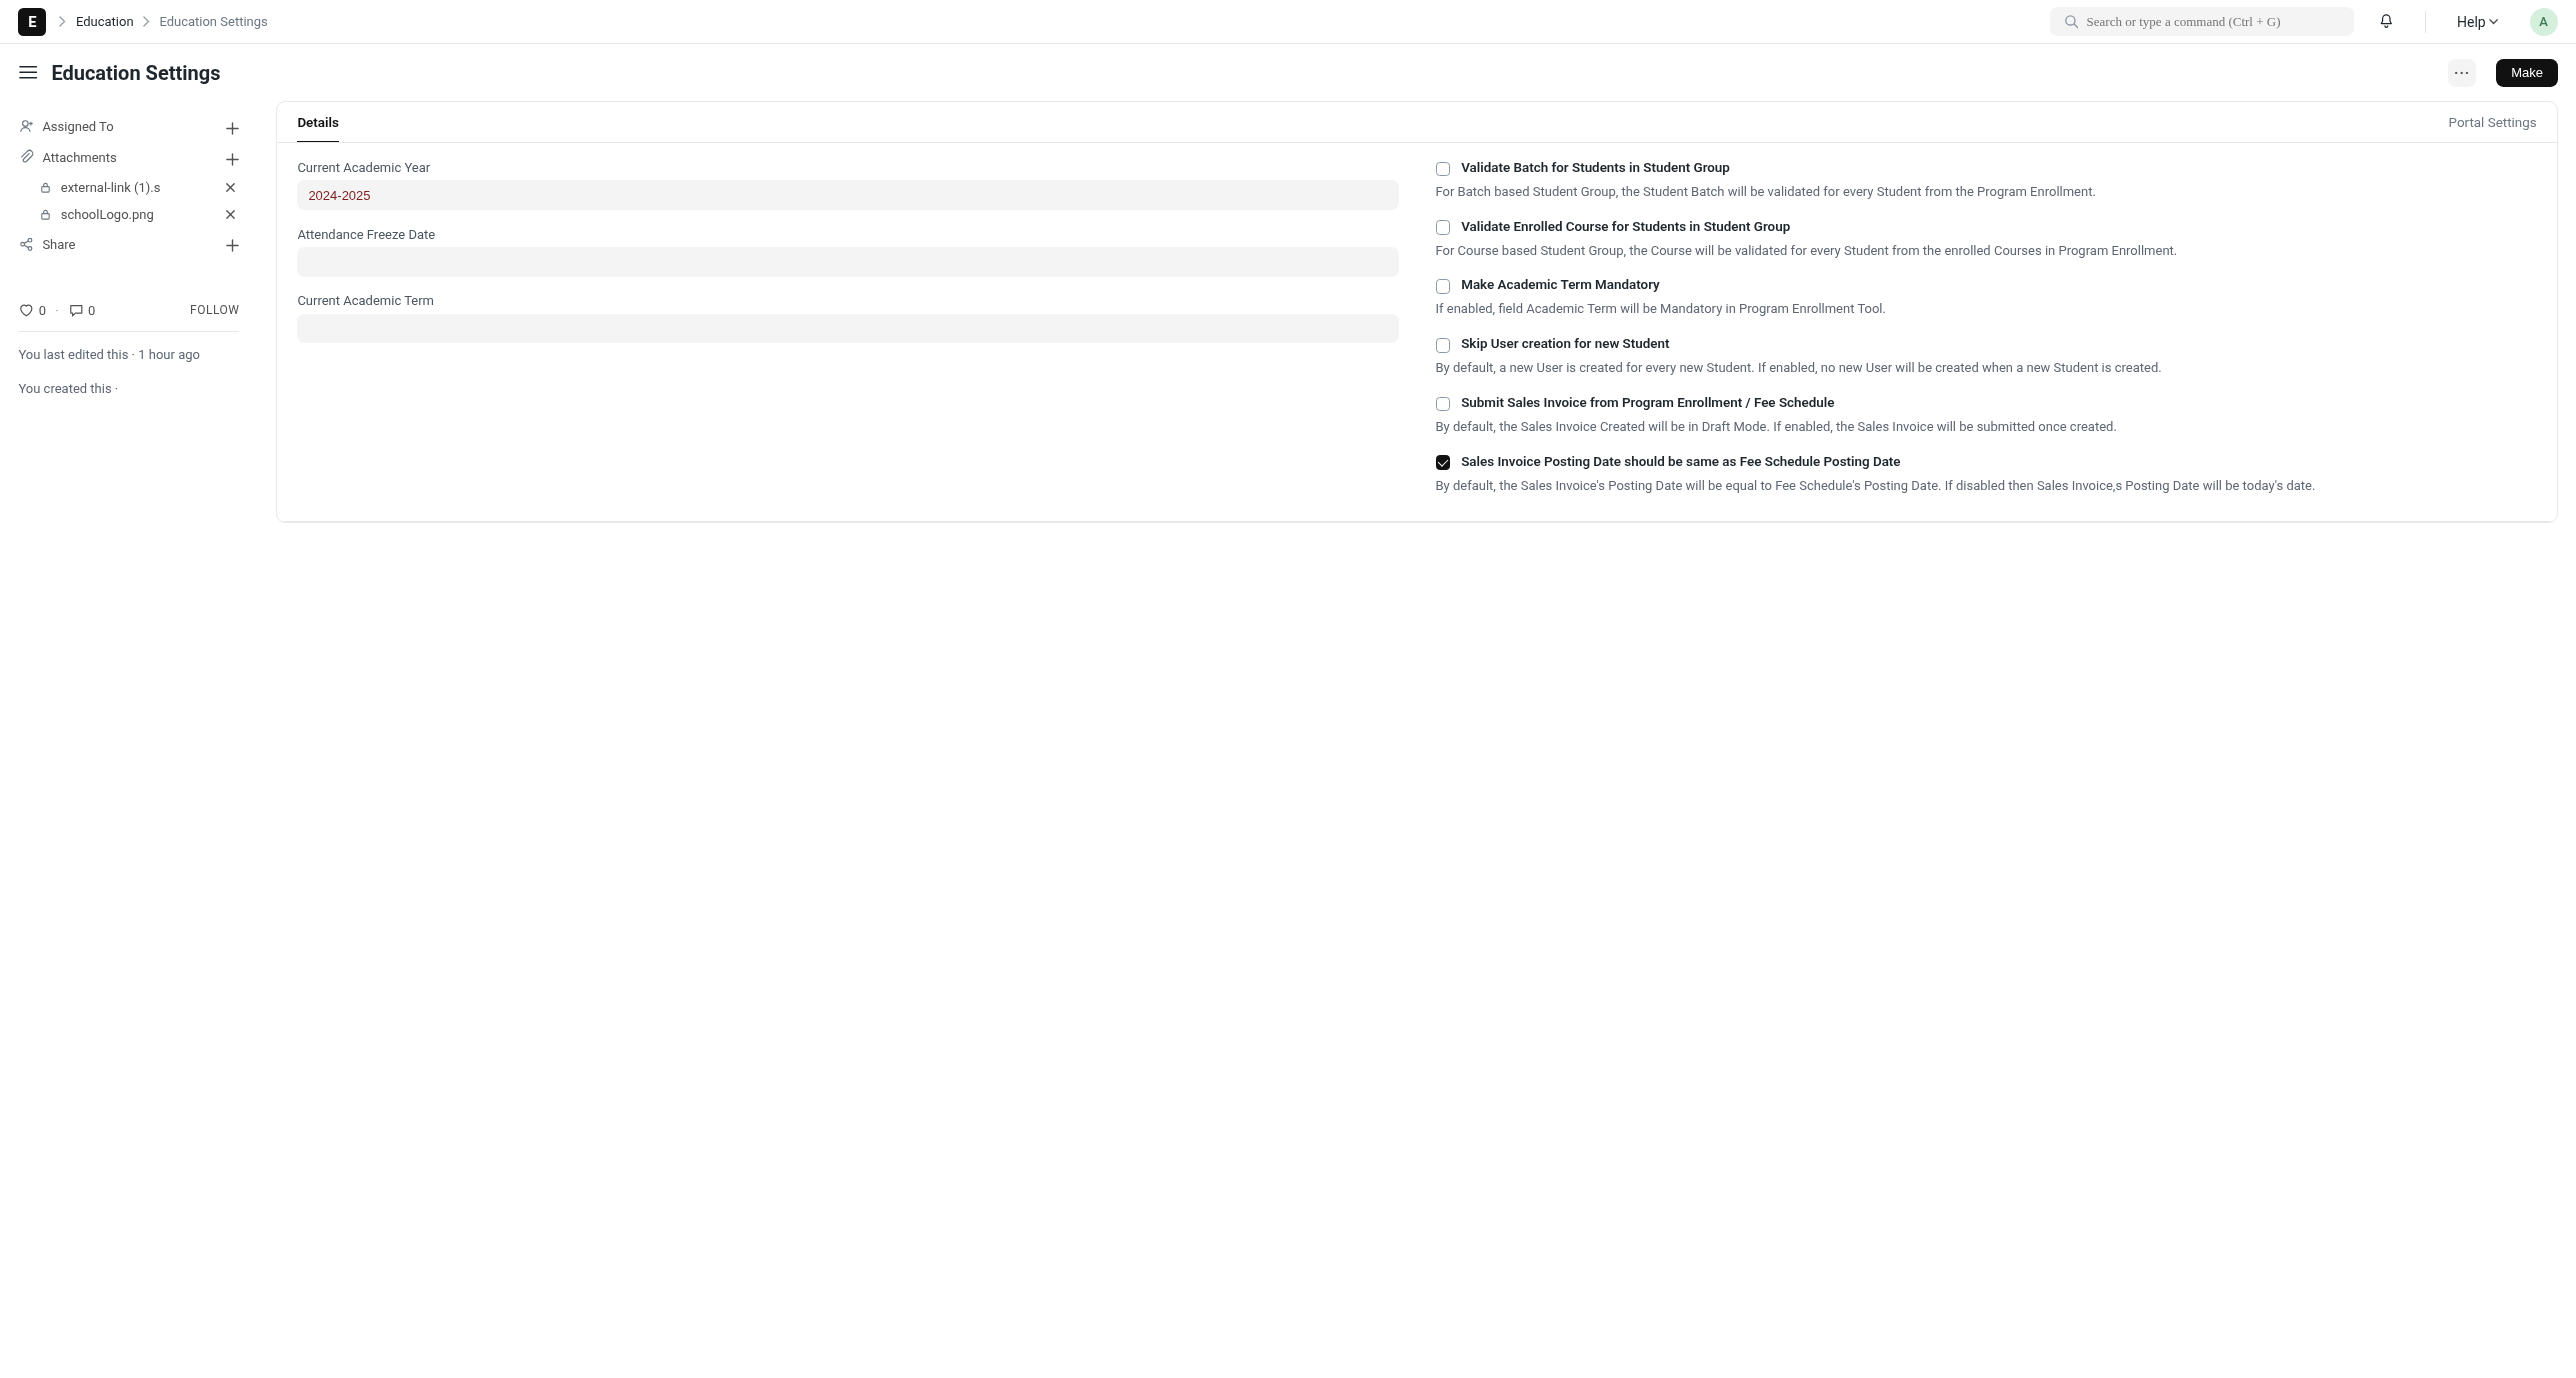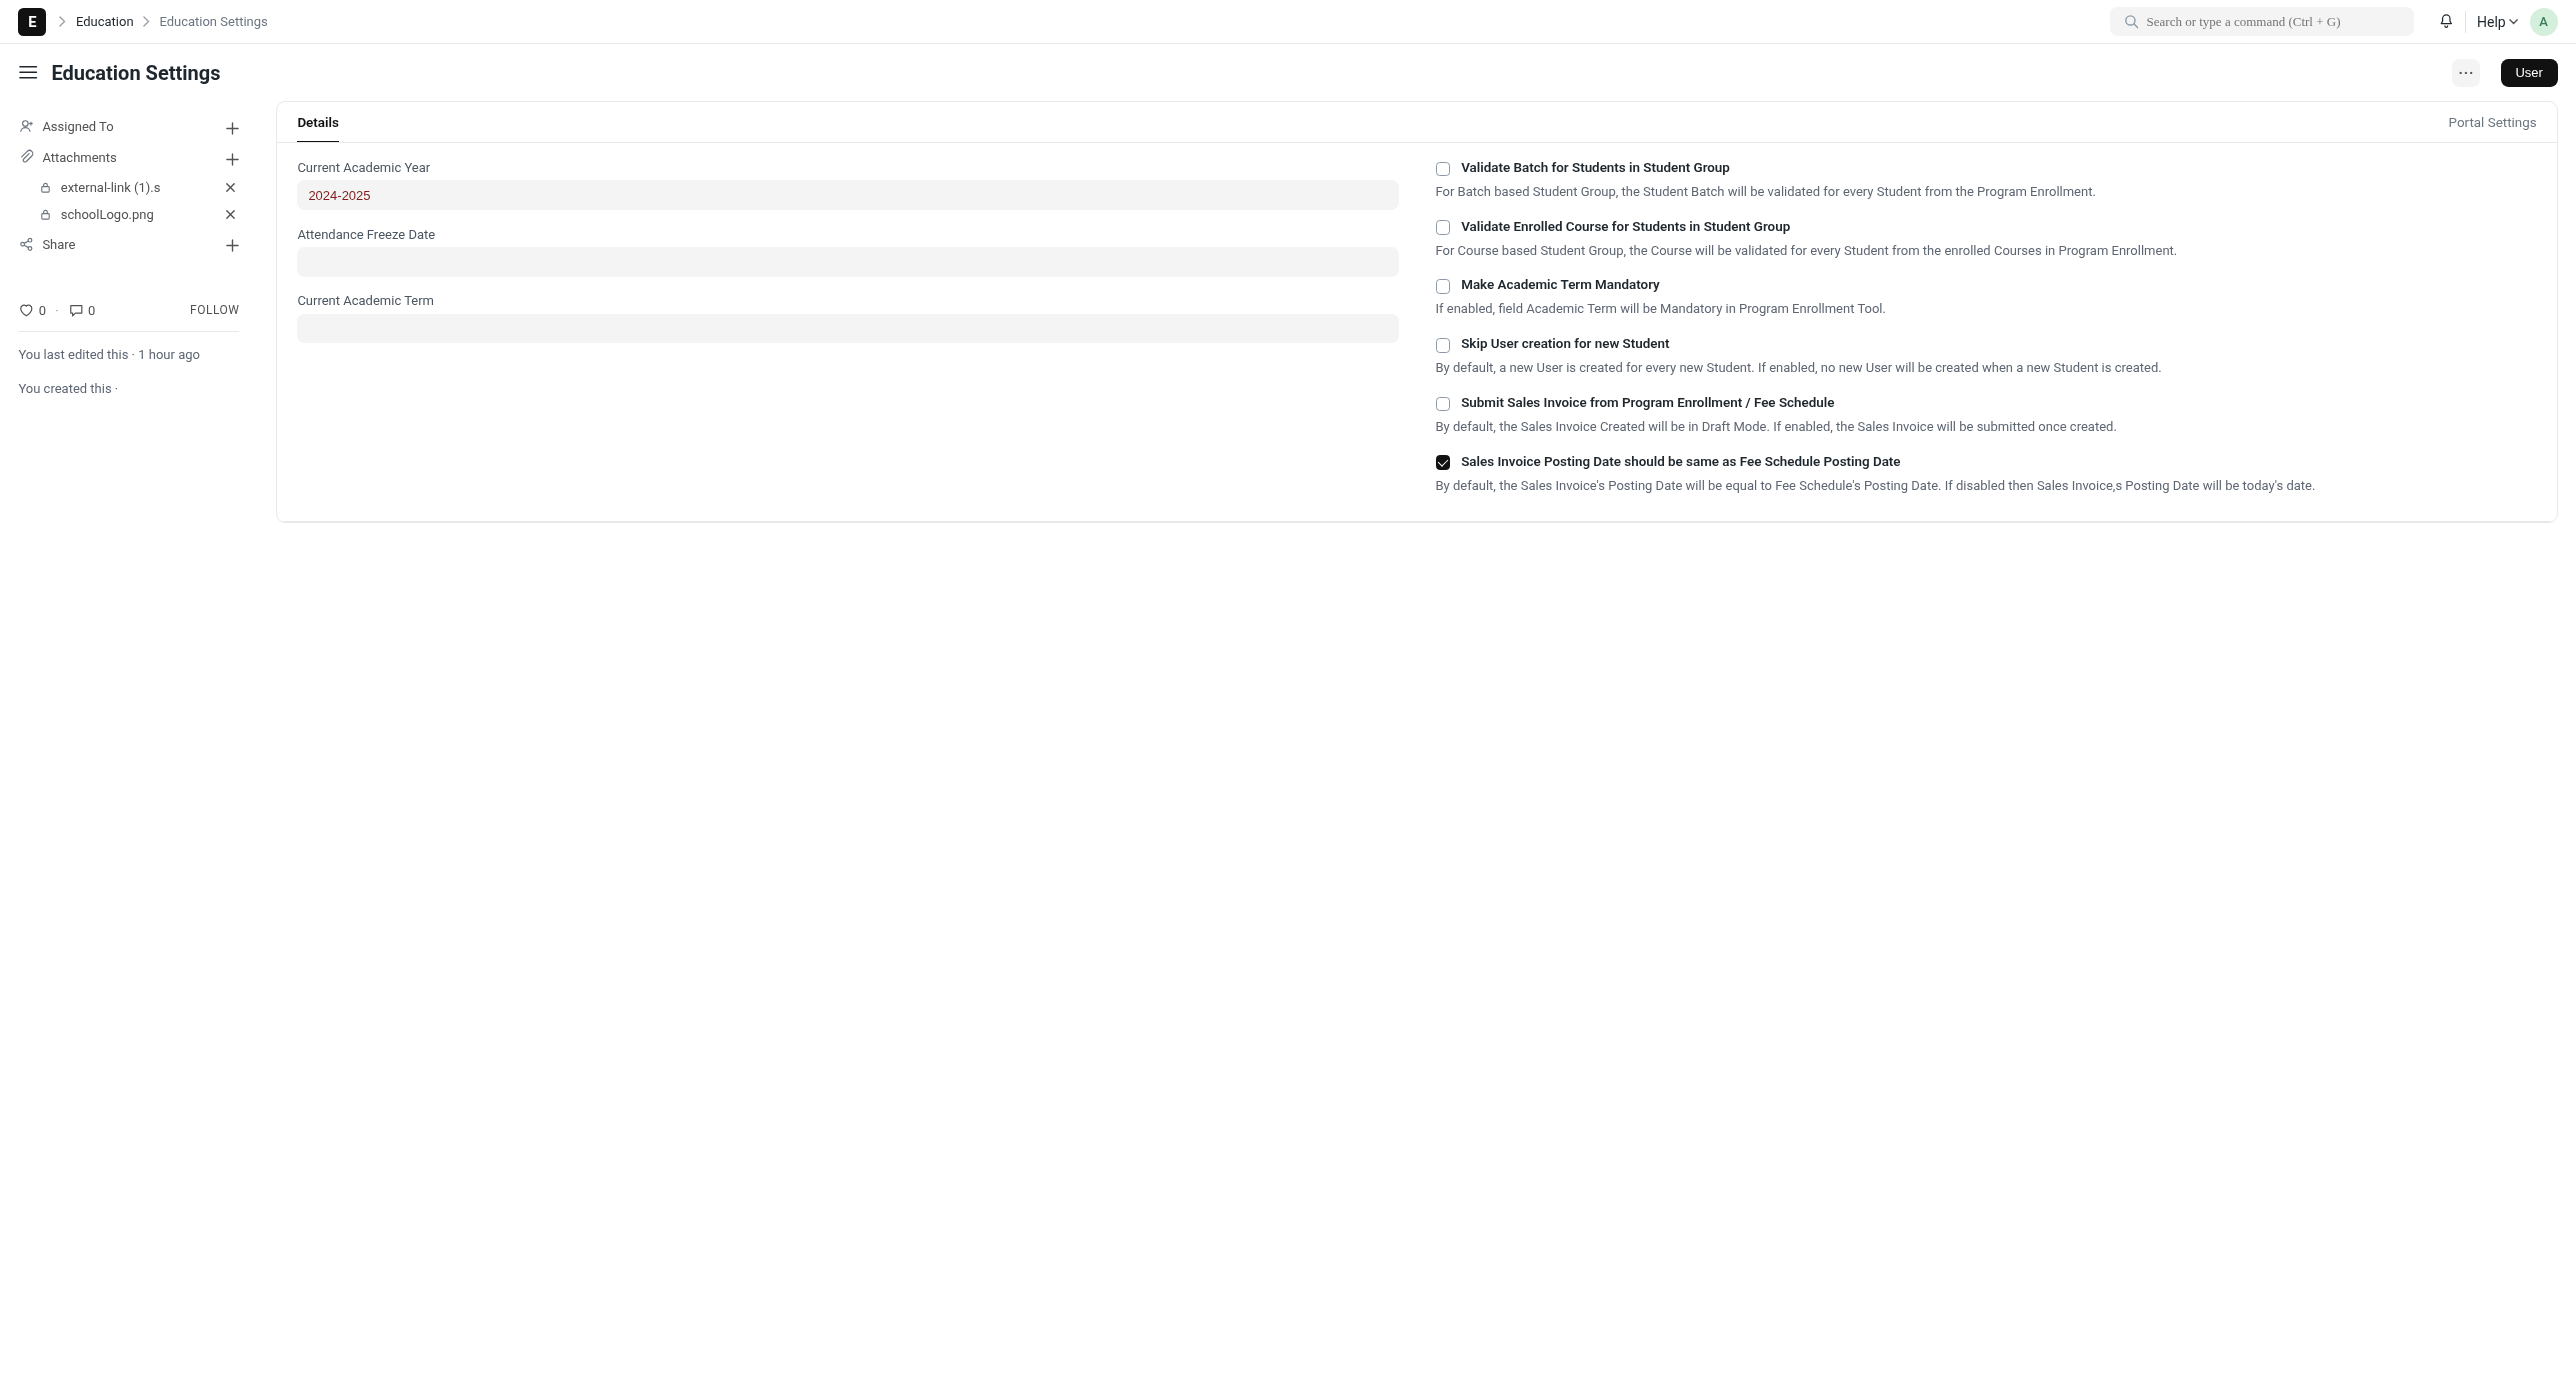--- a/index.html
+++ b/index.html
@@ -53,21 +53,21 @@
     border: none; background: transparent;
     outline: none;
     font-size: 13px;
     color: #1f272e;
     width: 100%;
     font-family: Liberation Serif, serif;
   }
   .topbar-icons {
     display: flex;
     align-items: center;
-    gap: 11px;
+    gap: 31px;
     margin-left: 24px;
   }
   .vertical-divider {
     width: 0.9px;
     height: 22px;
     background: #e2e2e2;
   }
   .help-link {
     display: flex;
     align-items: center;
@@ -387,21 +387,21 @@
         <line x1="1" y1="2" x2="19" y2="2" stroke="#1f272e" stroke-width="1.6" stroke-linecap="round"></line>
         <line x1="1" y1="8" x2="19" y2="8" stroke="#1f272e" stroke-width="1.6" stroke-linecap="round"></line>
         <line x1="1" y1="14" x2="19" y2="14" stroke="#1f272e" stroke-width="1.6" stroke-linecap="round"></line>
       </svg>
   </div>
   <h1 class="page-title">Education Settings</h1>
   <div class="page-header-spacer"></div>
   <div class="btn-icon">
     <span>···</span>
   </div>
-  <button class="btn-primary" style="margin-left:7.4px">User</button>
+  <button class="btn-primary" style="margin-left:7.4px">Make</button>
 </div>
 
 <div class="main">
 
   <div class="sidebar">
     <div class="side-row">
       <div class="side-row-label">
         <span class="icon">
           <svg width="16.6" height="16.6" viewBox="0 0 18 18">
               <circle cx="8" cy="6" r="3" stroke="#6c7680" stroke-width="1.3" fill="none"></circle>

